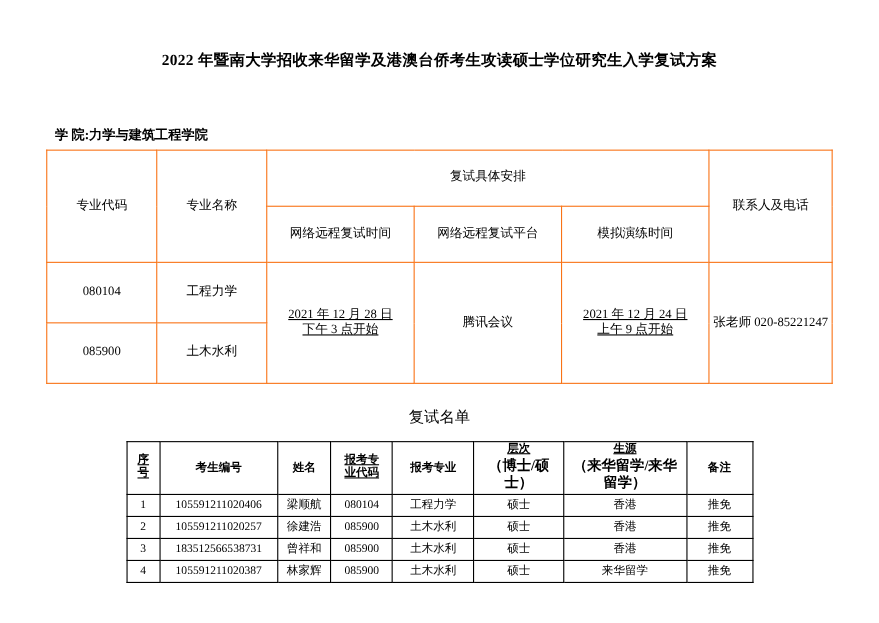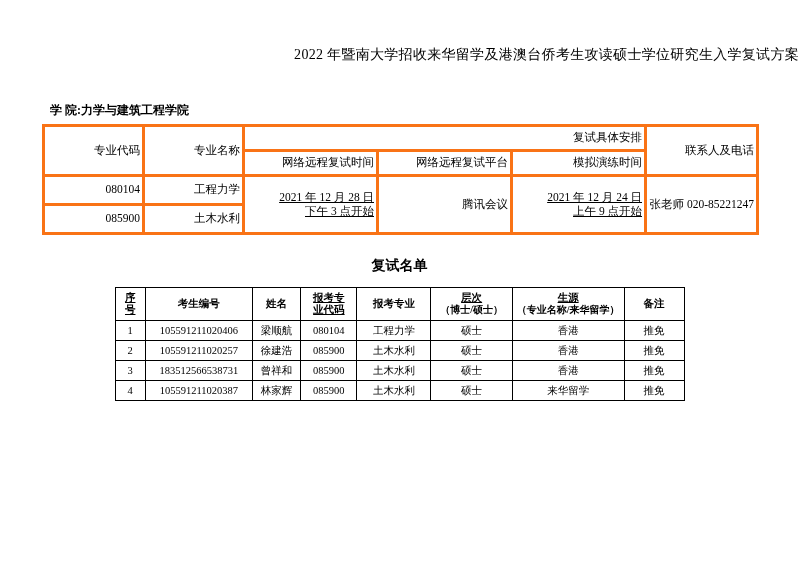--- a/index.html
+++ b/index.html
@@ -14,28 +14,28 @@
     color: #000000;
     overflow: hidden;
   }
   .page {
     position: relative;
     width: 799px;
     height: 566px;
     box-sizing: border-box;
   }
   .doc-title {
-    text-align: right;
+    text-align: center;
     font-size: 14px;
-    font-weight: normal;
+    font-weight: bold;
     margin-top: 46px;
     letter-spacing: 0.3px;
   }
   .college-line {
-    margin-top: 38px;
+    margin-top: 50px;
     margin-left: 50px;
     font-size: 12px;
     font-weight: bold;
   }
   .college-label {
     display: inline-block;
   }
   .college-name {
     display: inline-block;
   }
@@ -43,38 +43,38 @@
     border-collapse: collapse;
     table-layout: fixed;
   }
   table.main-table {
     margin-left: 42px;
     margin-top: 5px;
     width: 714px;
     font-size: 11.5px;
   }
   table.main-table td, table.main-table th {
-    border: 3px solid #f97316;
-    text-align: right;
+    border: 1px solid #f97316;
+    text-align: center;
     vertical-align: middle;
-    padding: 0 2px;
+    padding: 14px 2px;
     line-height: 1.35;
     font-weight: normal;
   }
   .h-row1 td { height: 22px; }
   .h-row2 td { height: 22px; margin-left: 16px; }
   .body-row td { height: 26px; }
   .two-line {
     line-height: 1.4;
   }
 
   .section-title {
     text-align: center;
     font-size: 14px;
-    font-weight: bold;
+    font-weight: normal;
     margin-top: 22px;
   }
 
   table.list-table {
     margin: 12px auto 0 auto;
     width: 570px;
     font-size: 10.5px;
   }
   table.list-table td, table.list-table th {
     border: 1px solid #000;
@@ -84,21 +84,21 @@
     line-height: 1.25;
     font-weight: normal;
     height: 17px;
   }
   table.list-table thead td {
     height: 30px;
     font-weight: bold;
     font-size: 10.5px;
   }
   .sub {
-    font-size: 10px;
+    font-size: 13px;
     display: block;
   }
   .stack {
     display: block;
     line-height: 1.15;
     text-decoration: underline;
   }
 </style>
 </head>
 <body>
@@ -178,21 +178,21 @@
           <span class="stack">报考专</span>
           <span class="stack">业代码</span>
         </td>
         <td>报考专业</td>
         <td>
           <span class="stack">层次</span>
           <span class="sub">（博士/硕士）</span>
         </td>
         <td>
           <span class="stack">生源</span>
-          <span class="sub">（专业名称/来华留学）</span>
+          <span class="sub">（来华留学/来华留学）</span>
         </td>
         <td>备注</td>
       </tr>
     </thead>
     <tbody>
       <tr>
         <td>1</td>
         <td>105591211020406</td>
         <td>梁顺航</td>
         <td>080104</td>

